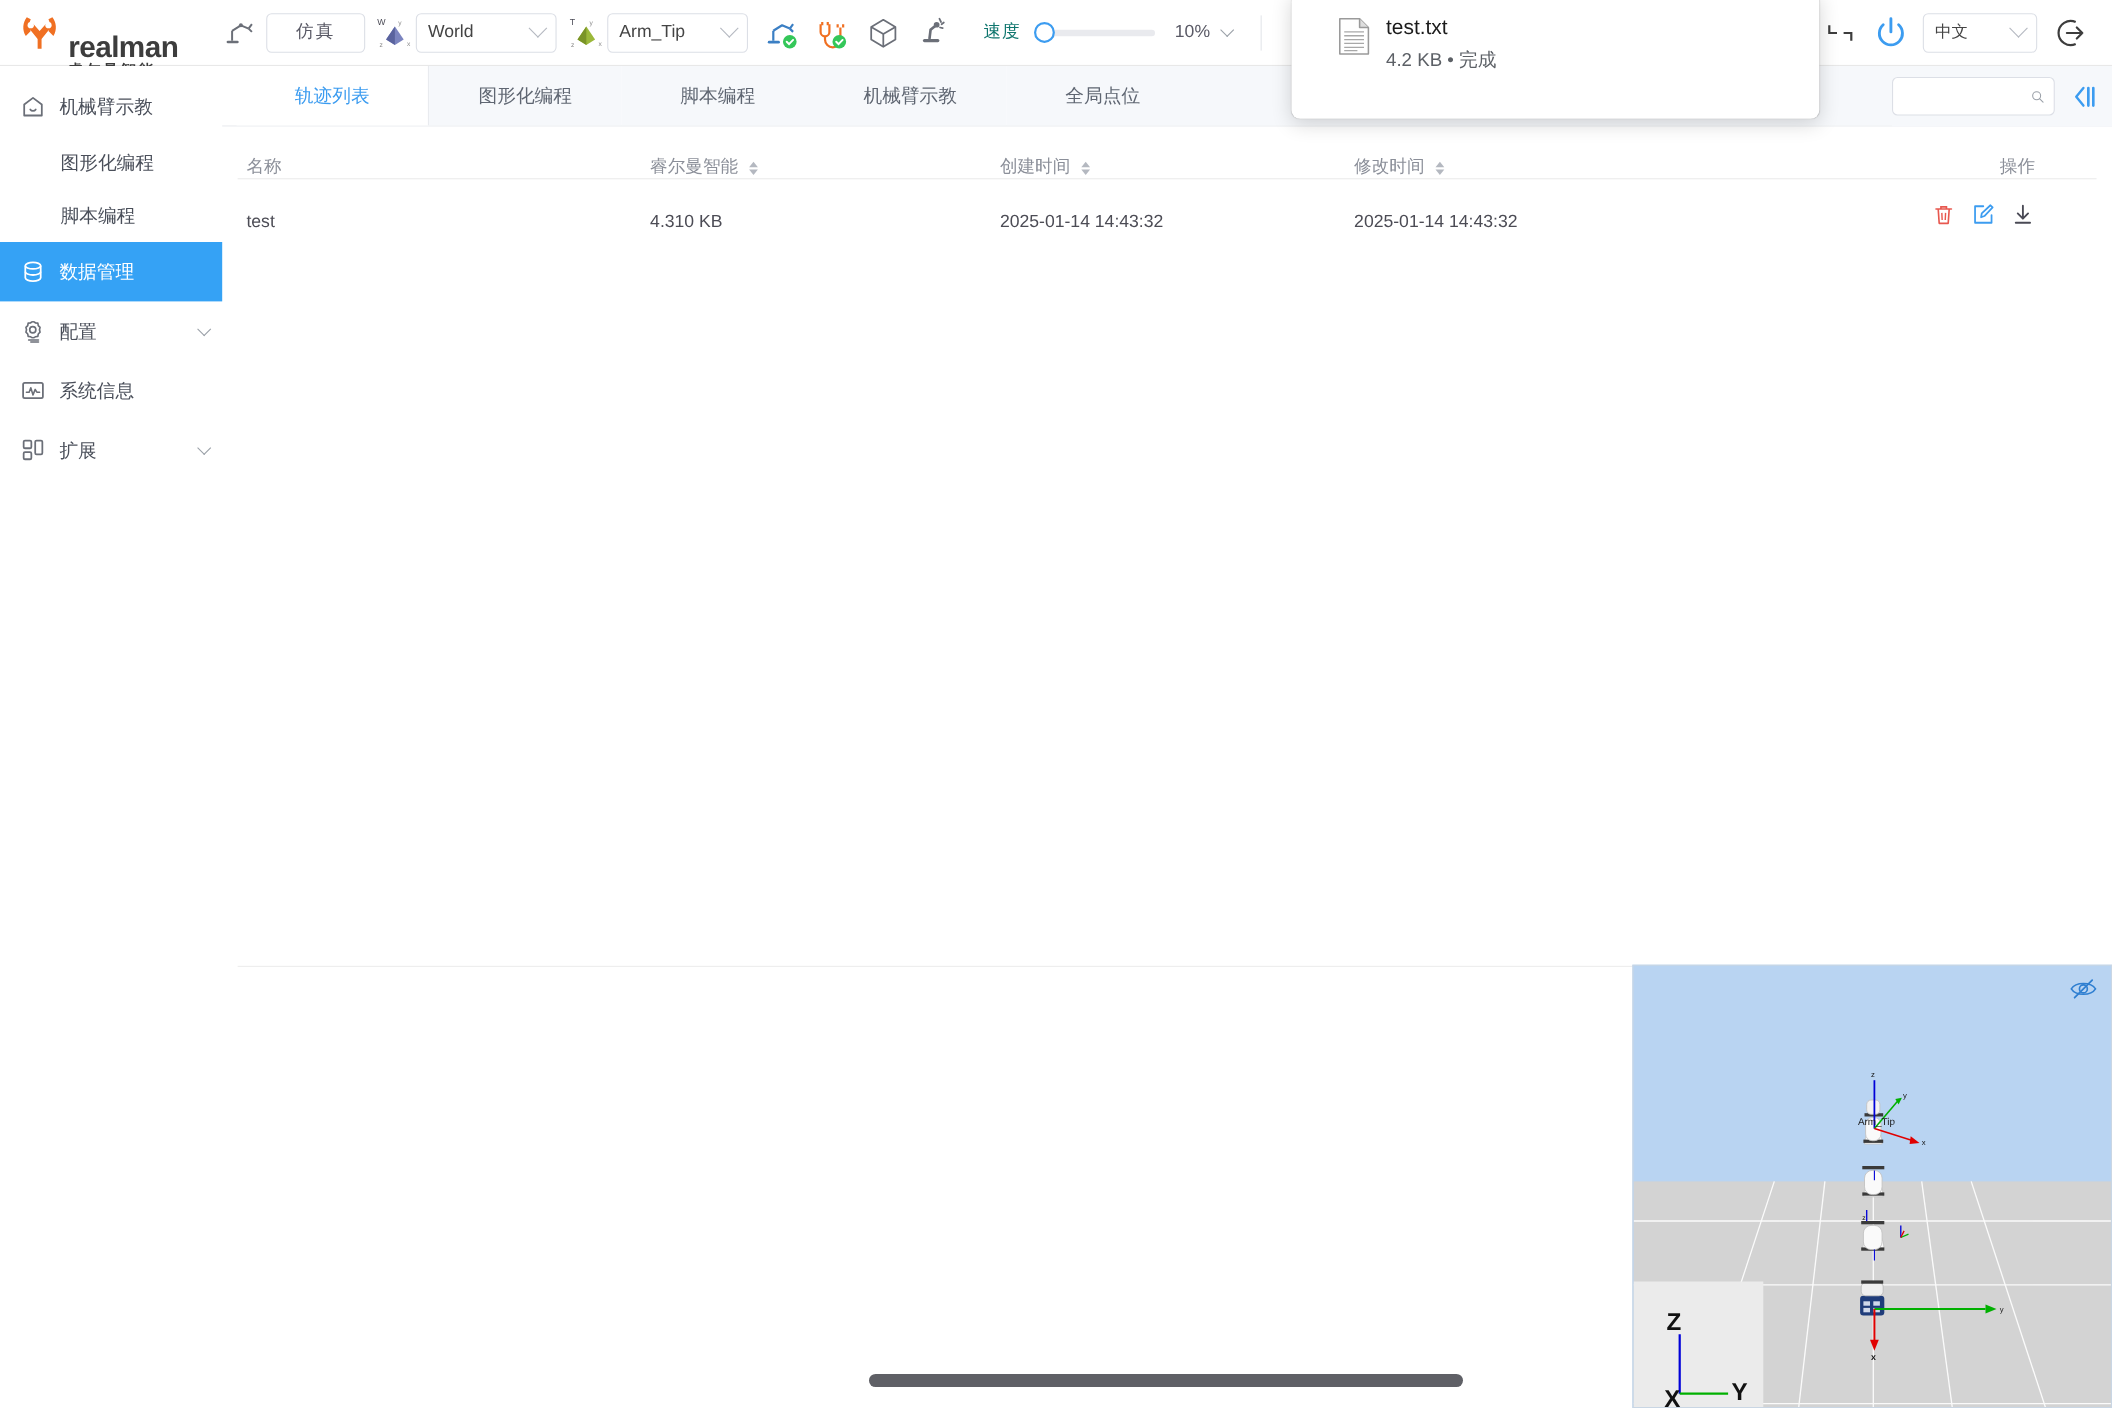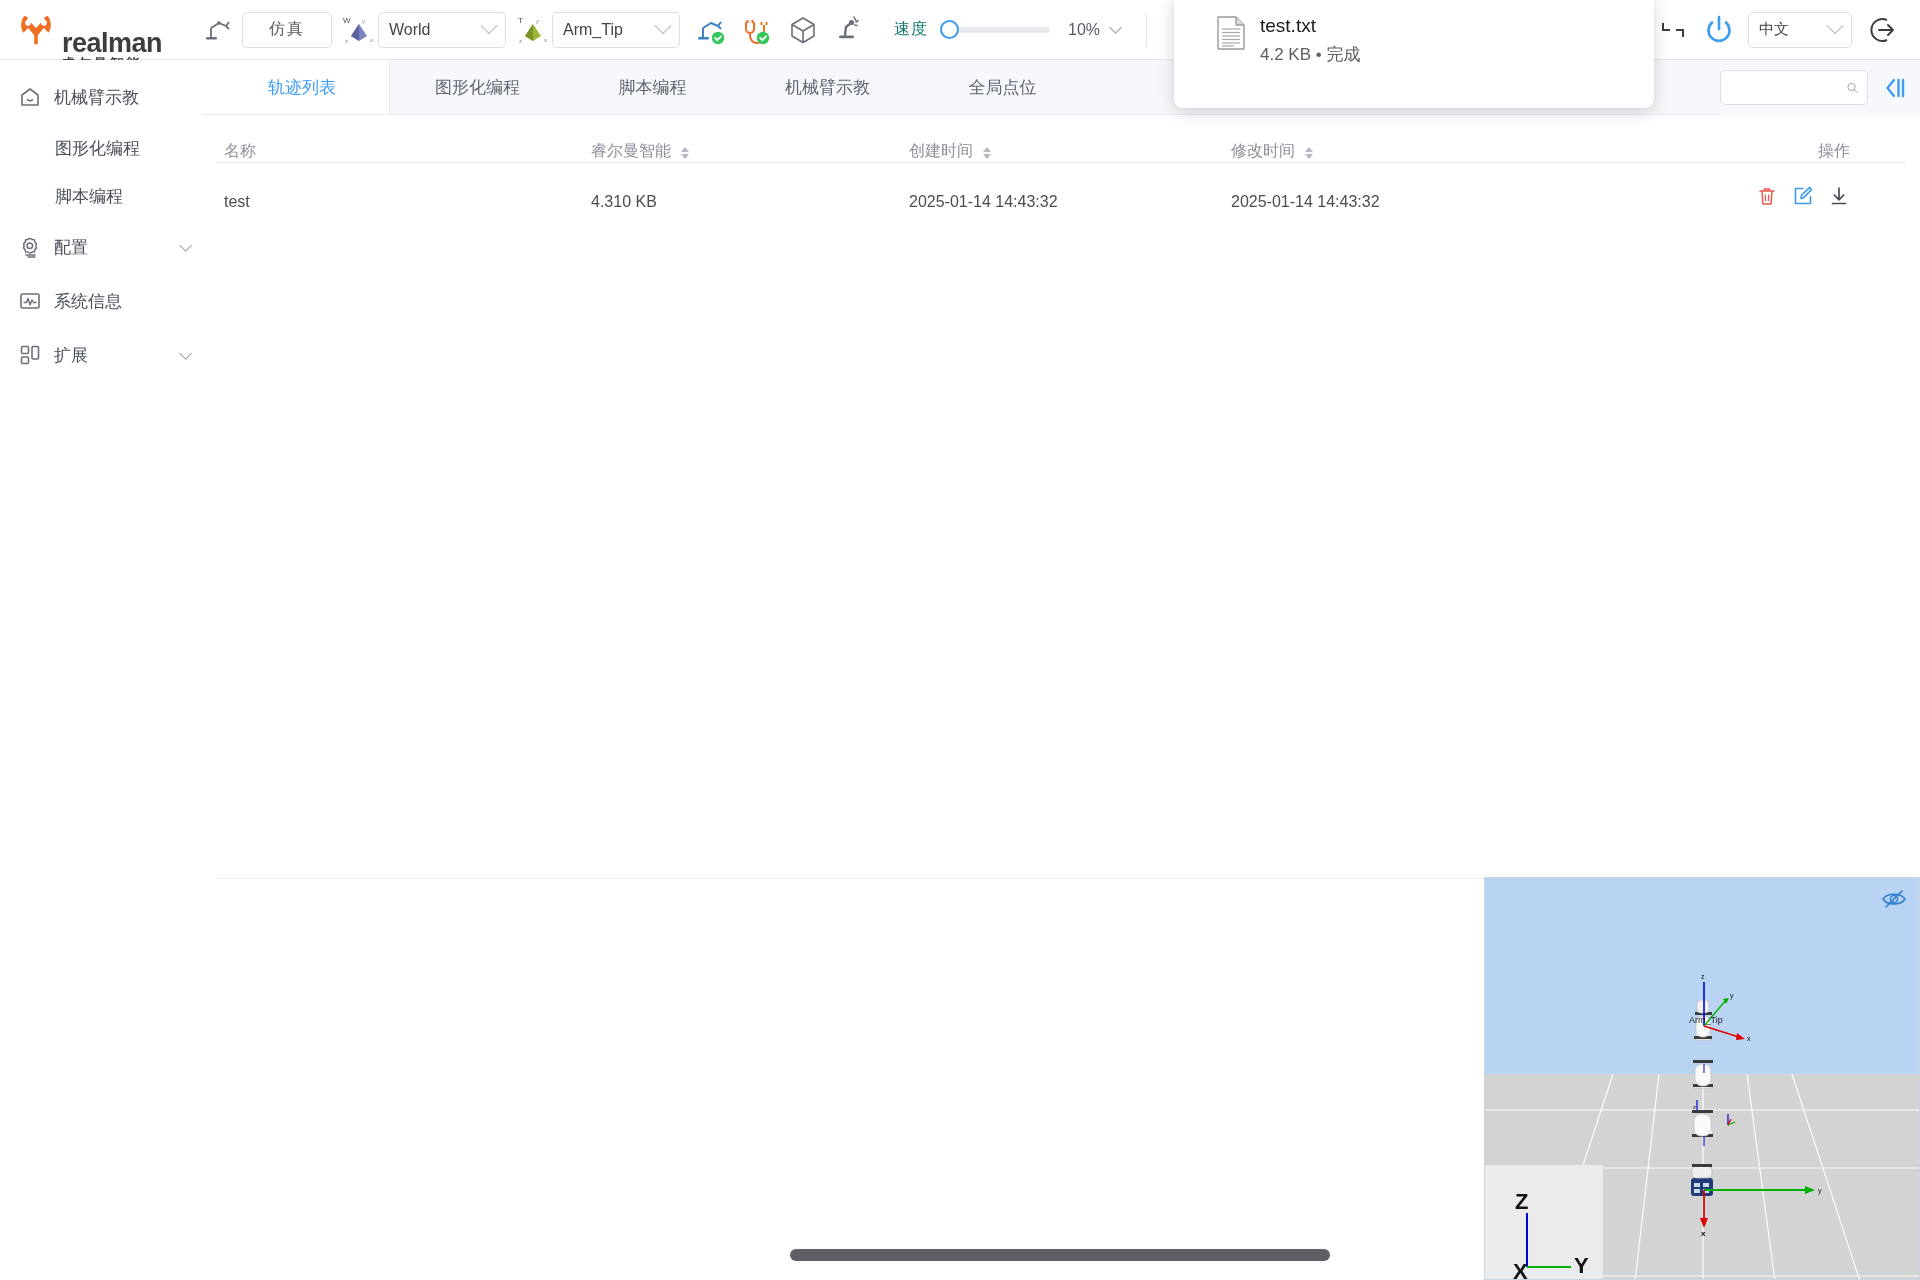--- a/index.html
+++ b/index.html
@@ -358,20 +358,30 @@
     </div>
 
 
     <div class="nav-sub">
       <span>图形化编程</span>
     </div>
     <div class="nav-sub">
       <span>脚本编程</span>
     </div>
 
+    <div class="nav-item active">
+      <span class="ni-ico">
+        <svg width="24" height="24" viewBox="0 0 24 24">
+          <ellipse cx="12" cy="6.5" rx="7" ry="3" stroke="#fff" stroke-width="1.6" fill="none"></ellipse>
+          <path d="M5 6.5 L5 17.5 a7 3 0 0 0 14 0 L19 6.5" stroke="#fff" stroke-width="1.6" fill="none"></path>
+          <path d="M5 12 a7 3 0 0 0 14 0" stroke="#fff" stroke-width="1.6" fill="none"></path>
+        </svg>
+      </span>
+      <span class="ni-label">数据管理</span>
+    </div>
 
     <div class="nav-item">
       <span class="ni-ico">
         <svg width="24" height="24" viewBox="0 0 24 24">
           <path d="M12 3.5 a3 3 0 0 1 2.2 1 l2.2 0.3 0.4 2.2 1.6 1.6 -0.5 2.2 0.5 2.2 -1.6 1.6 -0.4 2.2 -2.2 0.3 A3 3 0 0 1 12 18" stroke="#6b6f78" stroke-width="1.5" fill="none" stroke-linejoin="round"></path>
           <path d="M12 3.5 a3 3 0 0 0 -2.2 1 L7.6 4.8 7.2 7 5.6 8.6 6.1 10.8 5.6 13 7.2 14.6 7.6 16.8 9.8 17.1 A3 3 0 0 0 12 18" stroke="#6b6f78" stroke-width="1.5" fill="none" stroke-linejoin="round"></path>
           <circle cx="11.8" cy="10.8" r="2.8" stroke="#6b6f78" stroke-width="1.5" fill="none"></circle>
           <path d="M8 20 L17 20 M10 22 L17 22" stroke="#6b6f78" stroke-width="1.4" stroke-linecap="round"></path>
         </svg>
       </span>

